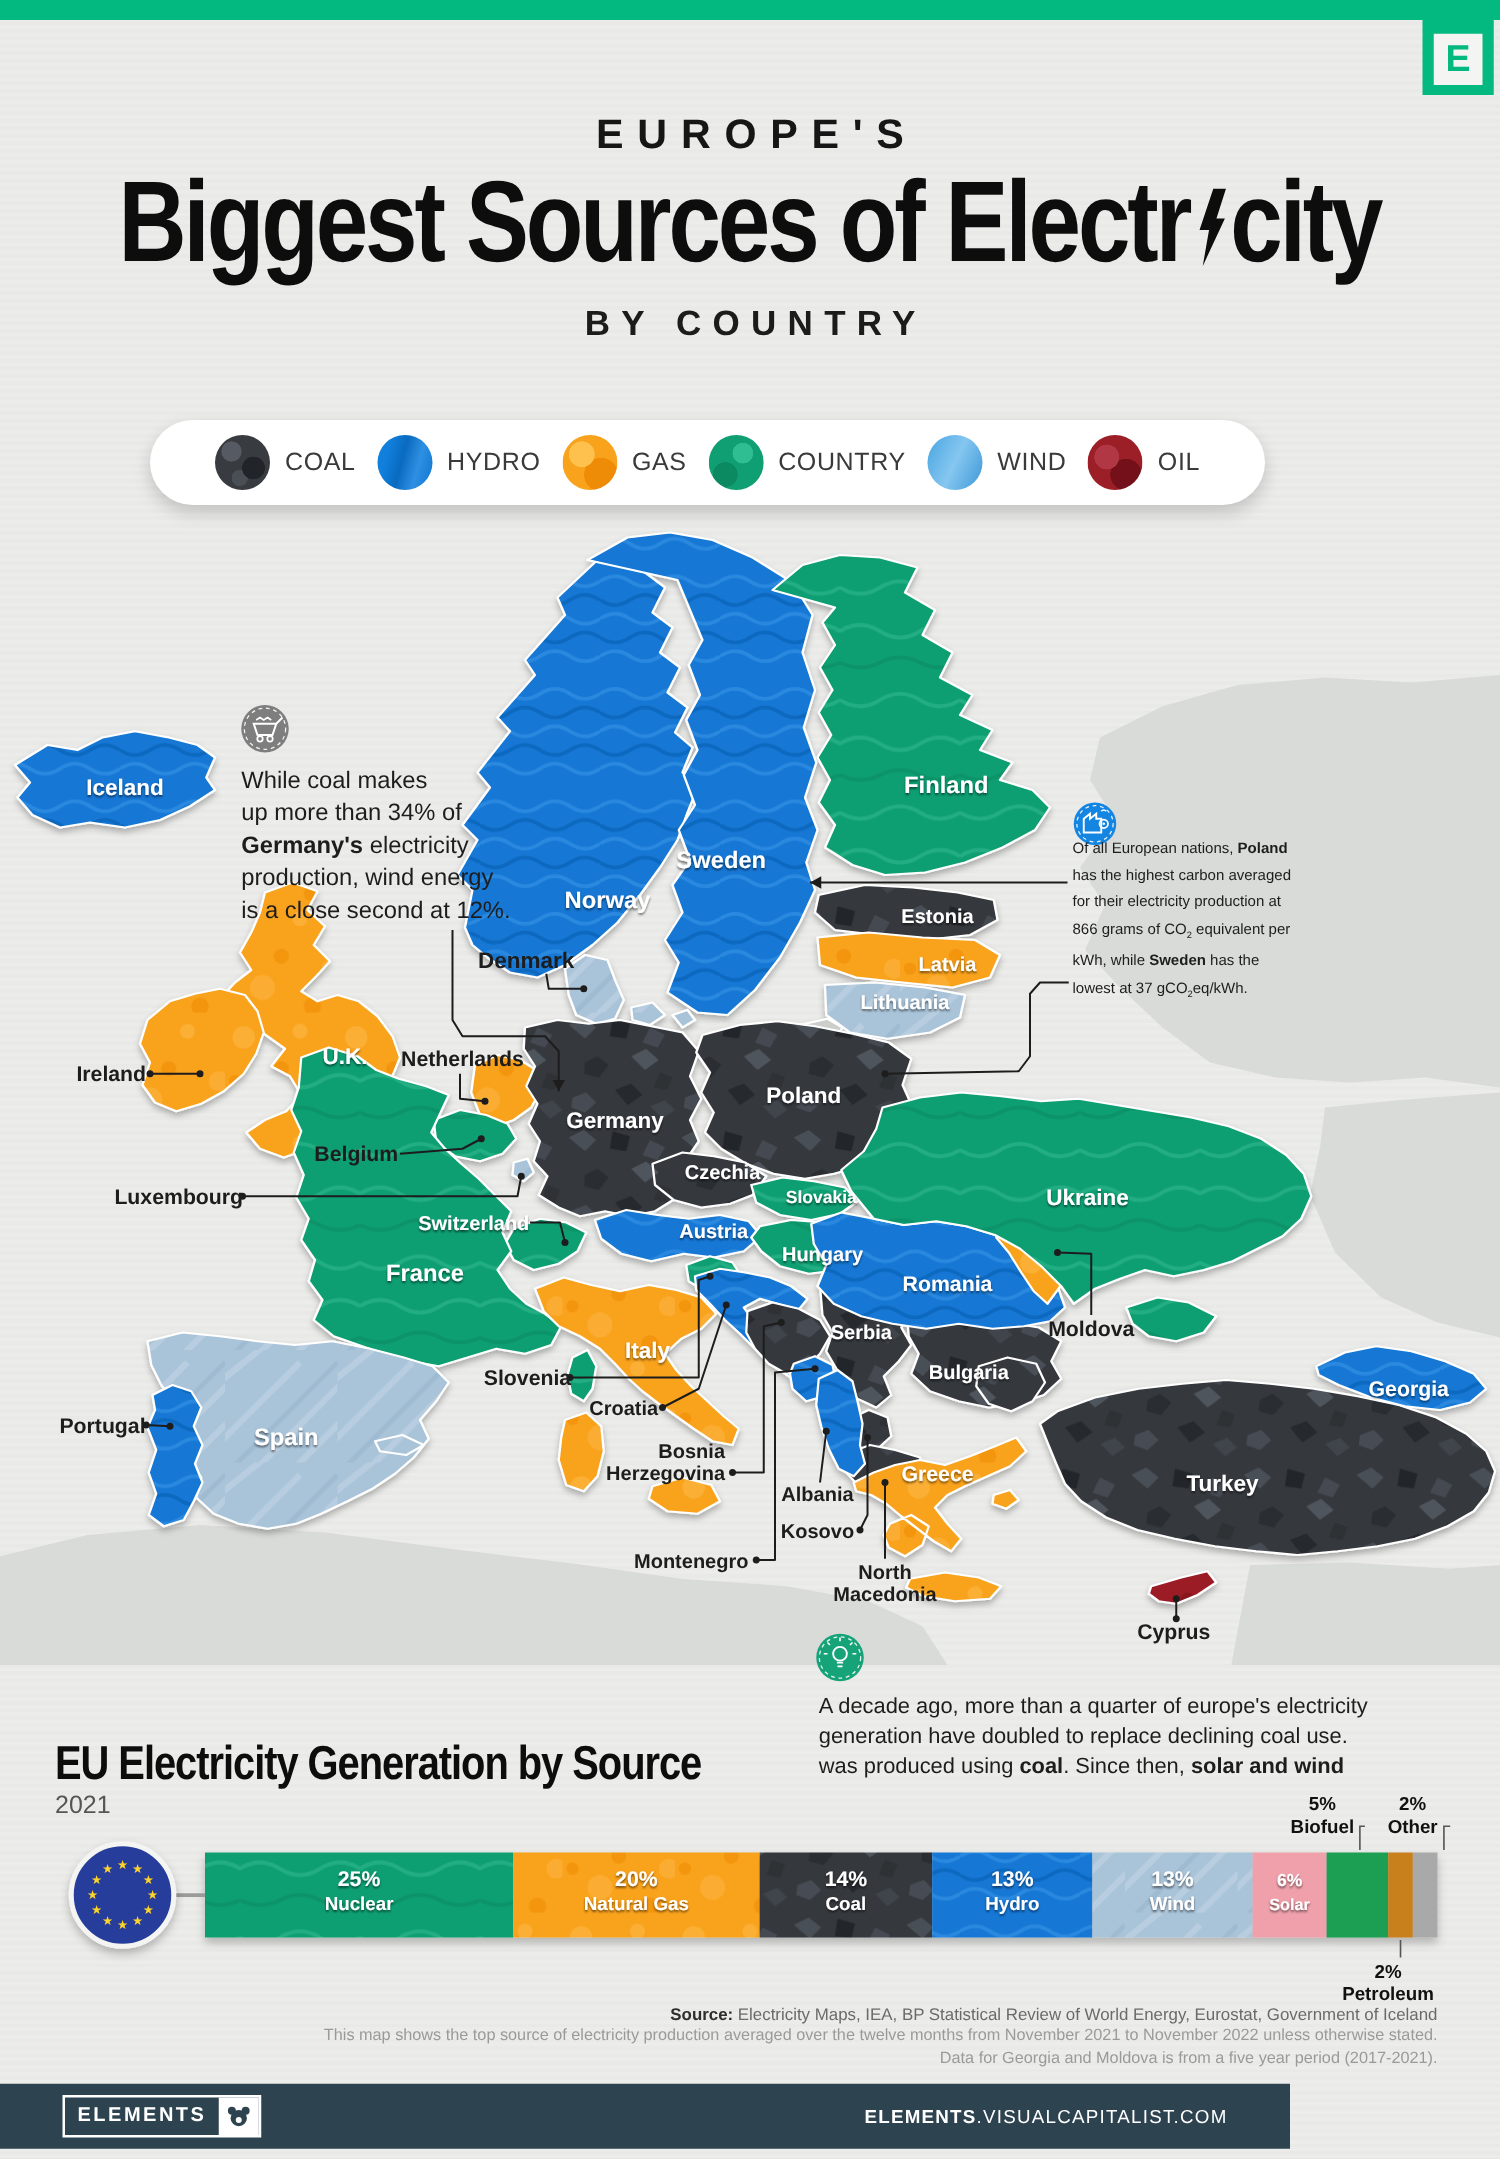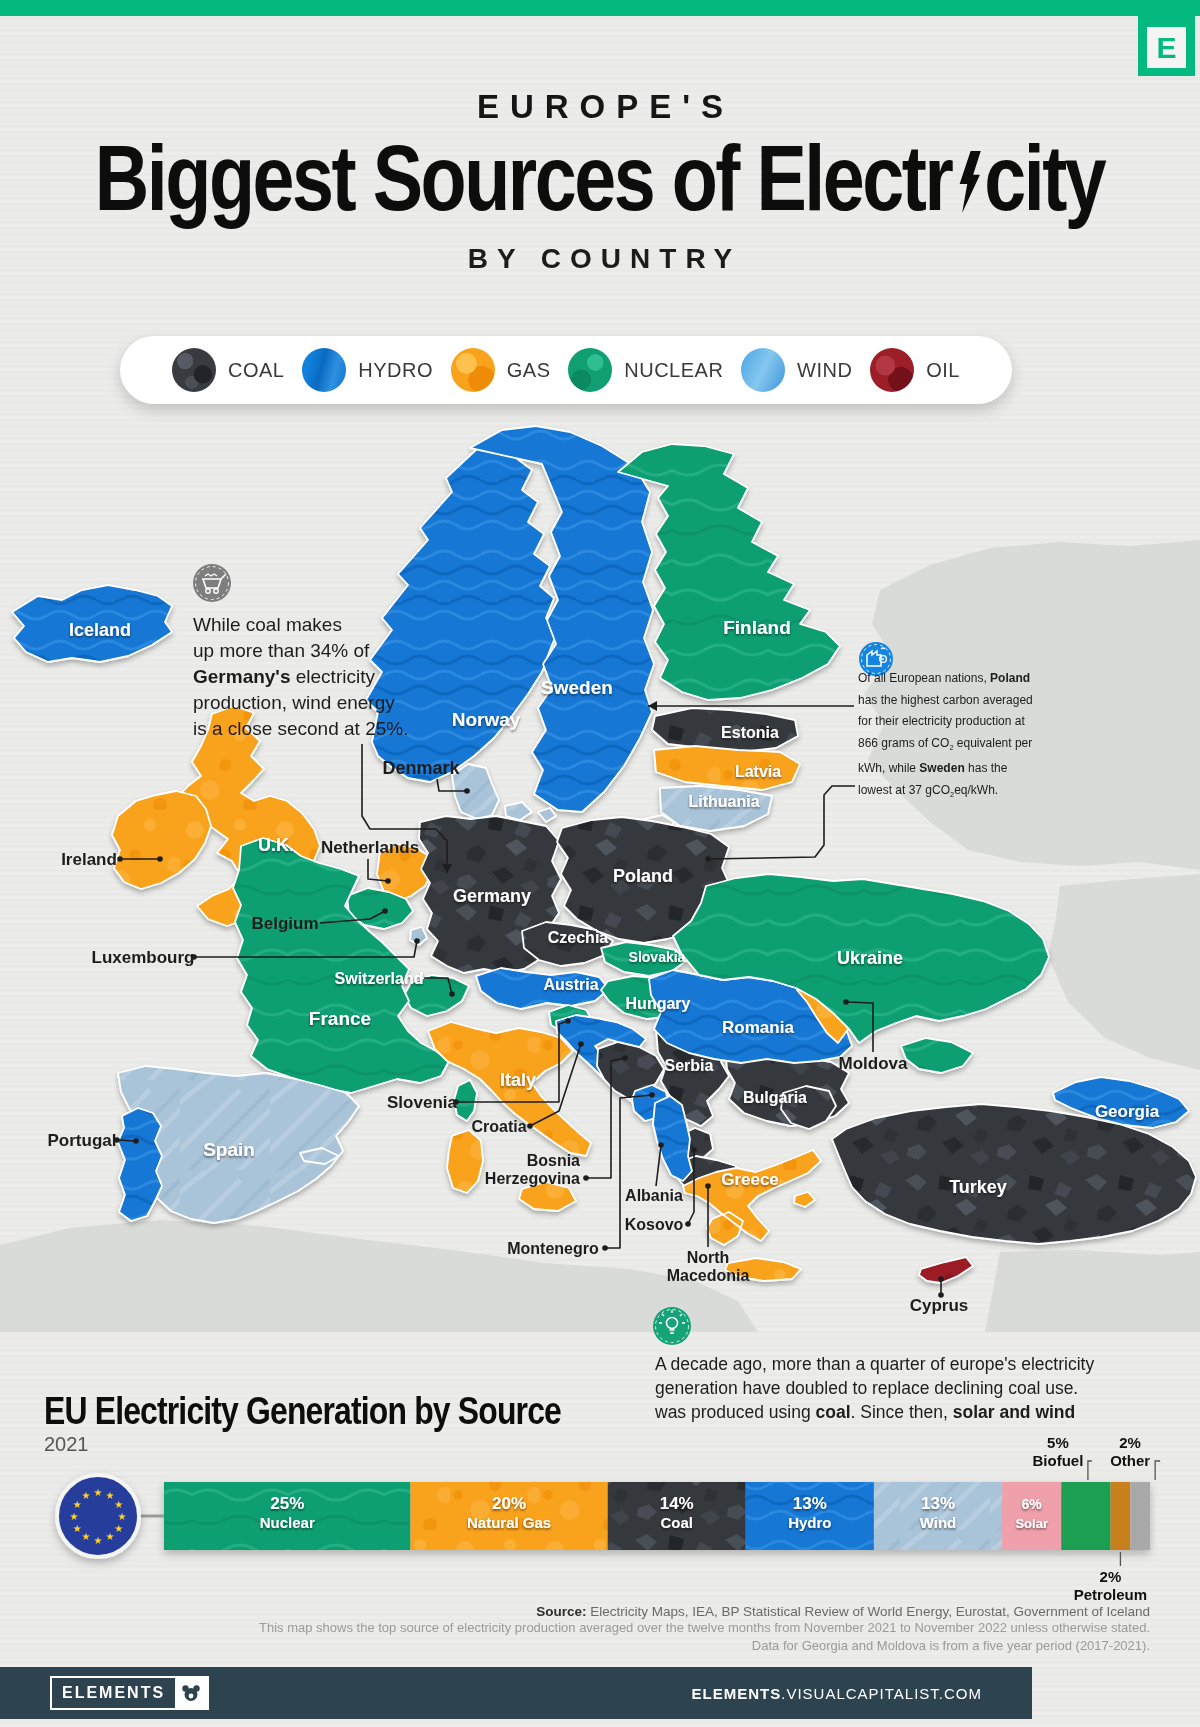--- a/index.html
+++ b/index.html
@@ -148,21 +148,21 @@
       <div class="leg-item">
         <span class="sw sw-hydro"></span>
         <span class="lbl">HYDRO</span>
       </div>
       <div class="leg-item">
         <span class="sw sw-gas"></span>
         <span class="lbl">GAS</span>
       </div>
       <div class="leg-item">
         <span class="sw sw-nuclear"></span>
-        <span class="lbl">NUCLEAR</span>
+        <span class="lbl">COUNTRY</span>
       </div>
       <div class="leg-item">
         <span class="sw sw-wind"></span>
         <span class="lbl">WIND</span>
       </div>
       <div class="leg-item">
         <span class="sw sw-oil"></span>
         <span class="lbl">OIL</span>
       </div>
     </div>
@@ -327,21 +327,21 @@
           <circle cx="-4" cy="8" r="2.2" stroke="#fff" stroke-width="1.4" fill="none"></circle>
           <circle cx="4" cy="8" r="2.2" stroke="#fff" stroke-width="1.4" fill="none"></circle>
           <path d="M9,-4 L14,-9" stroke="#fff" stroke-width="1.6" fill="none"></path>
           <path d="M-7,-7 l3,-2 3,2 3,-2 3,2" stroke="#fff" stroke-width="1.3" fill="none"></path>
         </svg></div>
       <div class="note" style="left: 193px; top: 612px; font-size: 19px; line-height: 26px;">
         <div class="ln"><span>While coal makes</span></div>
         <div class="ln"><span>up more than 34% of</span></div>
         <div class="ln"><b>Germany's</b><span> electricity</span></div>
         <div class="ln"><span>production, wind energy</span></div>
-        <div class="ln"><span>is a close second at 25%.</span></div>
+        <div class="ln"><span>is a close second at 12%.</span></div>
       </div>
       <div class="note-icon" style="left: 858px; top: 641px;"><svg width="36" height="36" viewBox="-18 -18 36 36">
           <circle cx="0" cy="0" r="17" fill="#1486e2"></circle>
           <circle cx="0" cy="0" r="14.5" fill="none" stroke="#fff" stroke-width="1" stroke-dasharray="3,3" opacity="0.9"></circle>
           <path d="M-9,7 V-4 L-4,-8 V-4 L1,-8 V-4 H5 V7 Z" stroke="#fff" stroke-width="1.5" fill="none"></path>
           <circle cx="7" cy="0" r="3.4" stroke="#fff" stroke-width="1.4" fill="none"></circle>
           <circle cx="7" cy="0" r="1" fill="#fff"></circle>
           <path d="M5,-10 q2,-2 4,0" stroke="#fff" stroke-width="1.2" fill="none"></path>
         </svg></div>
       <div class="note" style="left: 858px; top: 668px; font-size: 12px; line-height: 21.5px;">

